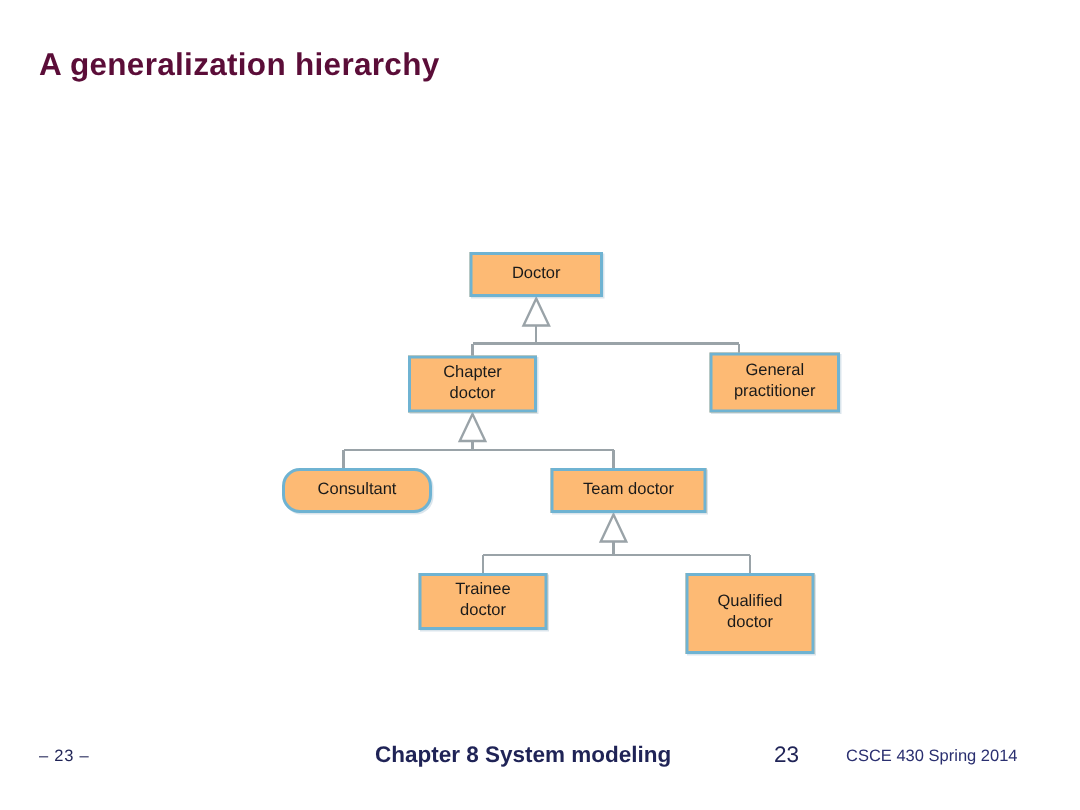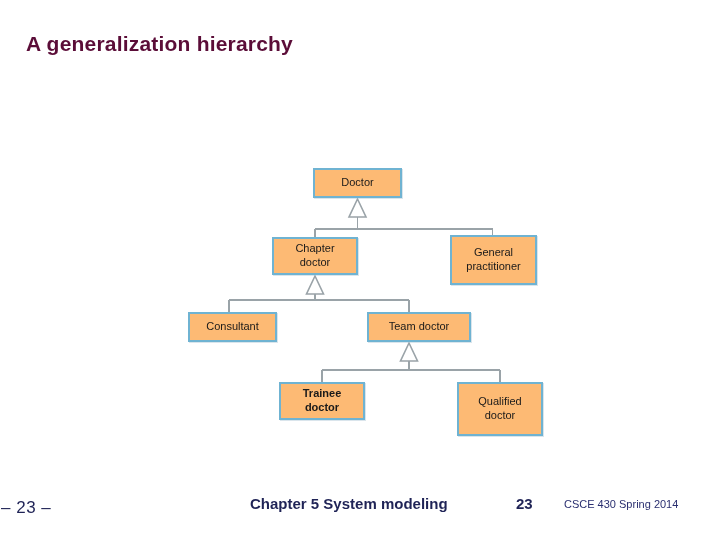--- a/index.html
+++ b/index.html
@@ -66,41 +66,41 @@
   
   #footer {
     position: absolute;
     left: 0;
     bottom: 0;
     width: 720px;
     height: 50px;
   }
   #footer-left {
     position: absolute;
-    left: 1px;
+    left: 26px;
     top: 8px;
-    font-size: 17px;
+    font-size: 11px;
     color: #1F2356;
     letter-spacing: 0.5px;
   }
   #footer-center {
     position: absolute;
     left: 250px;
     top: 5px;
     font-size: 15px;
     font-weight: bold;
     color: #1F2356;
     white-space: nowrap;
   }
   #footer-page {
     position: absolute;
     left: 516px;
     top: 5px;
     font-size: 15px;
-    font-weight: bold;
+    font-weight: normal;
     color: #1F2356;
   }
   #footer-right {
     position: absolute;
     left: 564px;
     top: 8px;
     font-size: 11px;
     color: #2A2F70;
     white-space: nowrap;
   }
@@ -144,49 +144,49 @@
     <span class="label">Doctor</span>
   </div>
 
   <div class="uml-box" style="left:272px; top:237px; width:86px; height:38px;">
     <span class="label">
       <span>Chapter</span><br>
       <span>doctor</span>
     </span>
   </div>
 
-  <div class="uml-box" style="left:450px; top:235px; width:87px; height:50px;text-align:center;">
+  <div class="uml-box" style="left:473px; top:235px; width:87px; height:40px;text-align:center;">
     <span class="label">
       <span>General</span><br>
       <span>practitioner</span>
     </span>
   </div>
 
-  <div class="uml-box" style="left:188px; top:312px; width:89px; height:30px;">
+  <div class="uml-box" style="left:188px; top:312px; width:100px; height:30px;border-radius:12px;">
     <span class="label">Consultant</span>
   </div>
 
   <div class="uml-box" style="left:367px; top:312px; width:104px; height:30px;">
     <span class="label">Team doctor</span>
   </div>
 
-  <div class="uml-box" style="left:279px; top:382px; width:86px; height:38px;font-weight:bold;">
+  <div class="uml-box" style="left:279px; top:382px; width:86px; height:38px;">
     <span class="label">
       <span>Trainee</span><br>
       <span>doctor</span>
     </span>
   </div>
 
   <div class="uml-box" style="left:457px; top:382px; width:86px; height:54px;">
     <span class="label">
       <span>Qualified</span><br>
       <span>doctor</span>
     </span>
   </div>
 
 </div>
 
 <div id="footer">
   <div id="footer-left">– 23 –</div>
-  <div id="footer-center">Chapter 5 System modeling</div>
+  <div id="footer-center">Chapter 8 System modeling</div>
   <div id="footer-page">23</div>
   <div id="footer-right">CSCE 430 Spring  2014</div>
 </div>
 
 </body></html>

